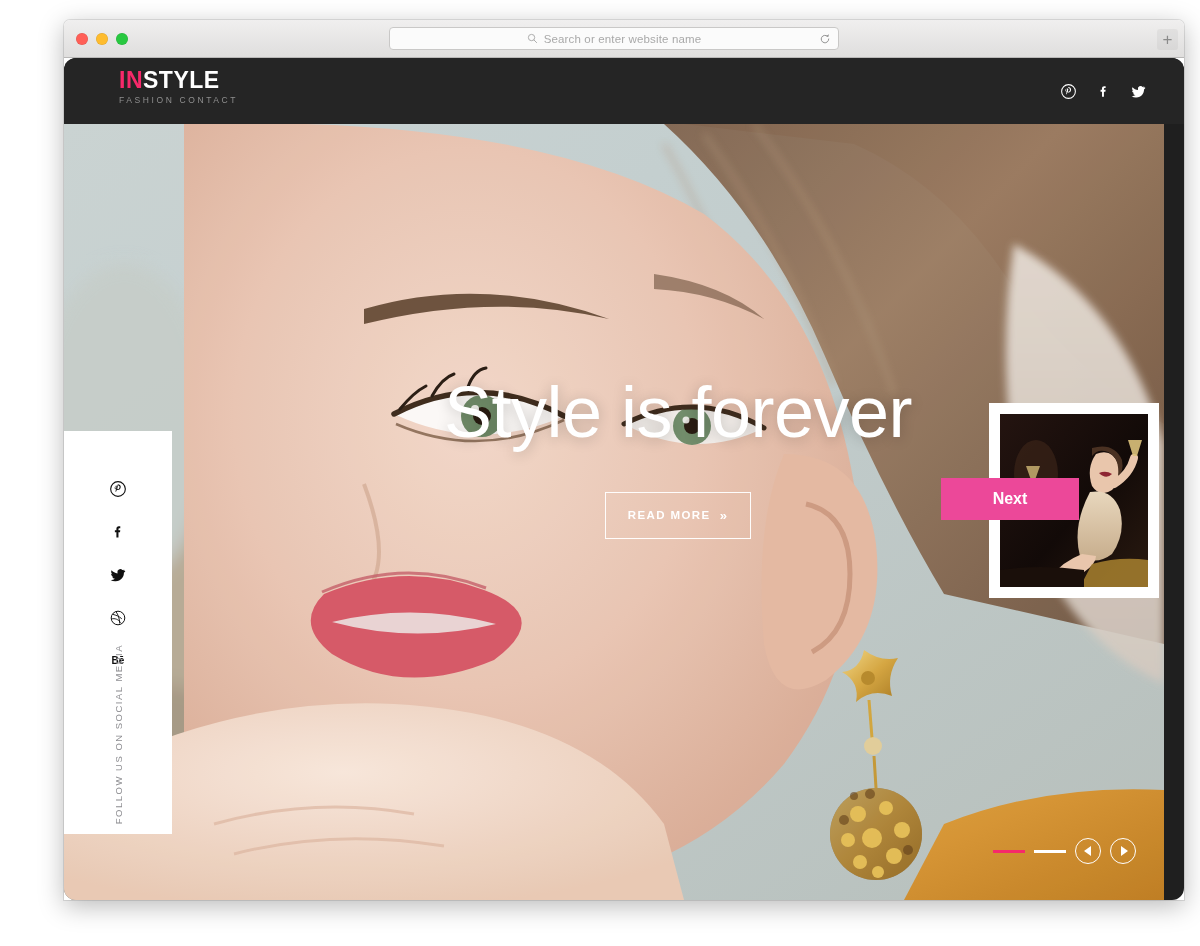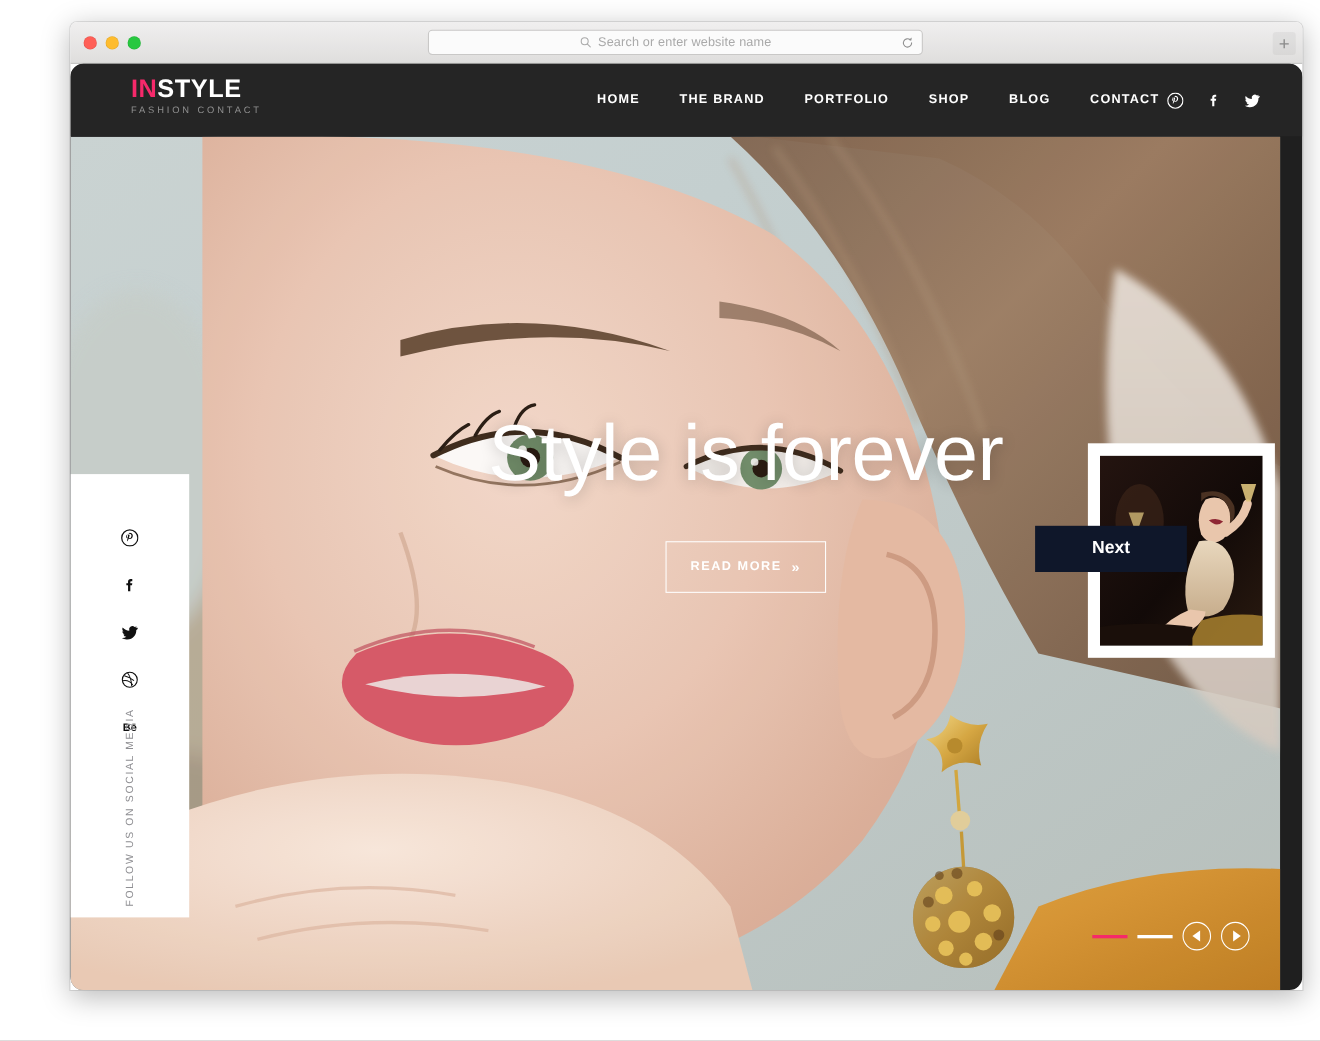--- a/index.html
+++ b/index.html
@@ -179,21 +179,21 @@
     position: absolute; right: 25px; top: 345px;
     width: 170px; height: 195px;
     background: #ffffff;
     padding: 11px;
     z-index: 35;
   }
   .next-thumb { position: absolute; inset: 11px; overflow: hidden; }
   .next-badge {
     position: absolute; left: -48px; top: 75px;
     width: 138px; height: 42px;
-    background: #0f172a;
+    background: #ec4899;
     color: #ffffff;
     display: flex; align-items: center; justify-content: center;
     font-size: 16px; font-weight: bold;
     z-index: 3;
   }
 
   
   .slider-controls {
     position: absolute; right: 48px; bottom: 36px;
     display: flex; align-items: center; gap: 9px;
@@ -381,28 +381,20 @@
     </div>
 
     <div class="site-header">
       <div class="logo">
         <div class="logo-main">
           <span class="logo-in">IN</span><span class="logo-style">STYLE</span>
         </div>
         <div class="logo-tag">FASHION CONTACT</div>
       </div>
 
-      <nav class="nav">
-        <a class="nav-link" href="#">HOME</a>
-        <a class="nav-link" href="#">THE BRAND</a>
-        <a class="nav-link" href="#">PORTFOLIO</a>
-        <a class="nav-link" href="#">SHOP</a>
-        <a class="nav-link" href="#">BLOG</a>
-        <a class="nav-link" href="#">CONTACT</a>
-      </nav>
 
       <div class="header-social">
         <svg class="hs-icon" viewBox="0 0 24 24">
           <circle cx="12" cy="12" r="11" fill="none" stroke="#ffffff" stroke-width="1.7"></circle>
           <path d="M11.6 6.2c-3 0-4.6 2-4.6 3.9 0 .9.4 2 1.2 2.3.1.1.2 0 .3-.2l.2-.7c0-.1 0-.2-.1-.3-.4-.5-.6-1-.6-1.8 0-1.7 1.3-3.2 3.4-3.2 1.9 0 2.9 1.1 2.9 2.6 0 2-.9 3.6-2.2 3.6-.7 0-1.3-.6-1.1-1.4.2-.9.7-1.9.7-2.6 0-.6-.3-1.1-1-1.1-.8 0-1.4.8-1.4 1.9 0 .7.2 1.1.2 1.1l-1 4c-.2.9-.1 2.2 0 2.3 0 .1.1.1.2 0 .1-.1.9-1.1 1.2-2.2l.5-1.7c.3.5 1 .9 1.8.9 2.3 0 3.9-2.1 3.9-4.8 0-2.1-1.8-3.9-4.5-3.9z" fill="#ffffff"></path>
         </svg>
         <svg class="hs-icon" viewBox="0 0 24 24">
           <path d="M15.4 3.5h-2.3c-2.1 0-3.5 1.4-3.5 3.6v2.1H7.3v3h2.3v8h3.1v-8h2.3l.4-3h-2.7V7.5c0-.6.3-1 1-1h1.7z" fill="#ffffff"></path>
         </svg>
         <svg class="hs-icon" viewBox="0 0 24 24">

